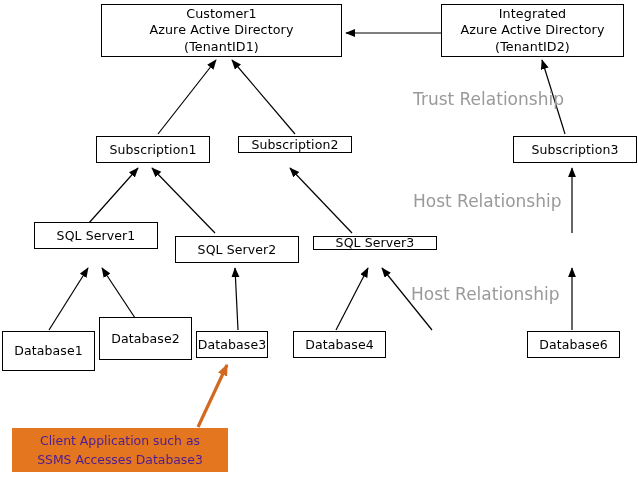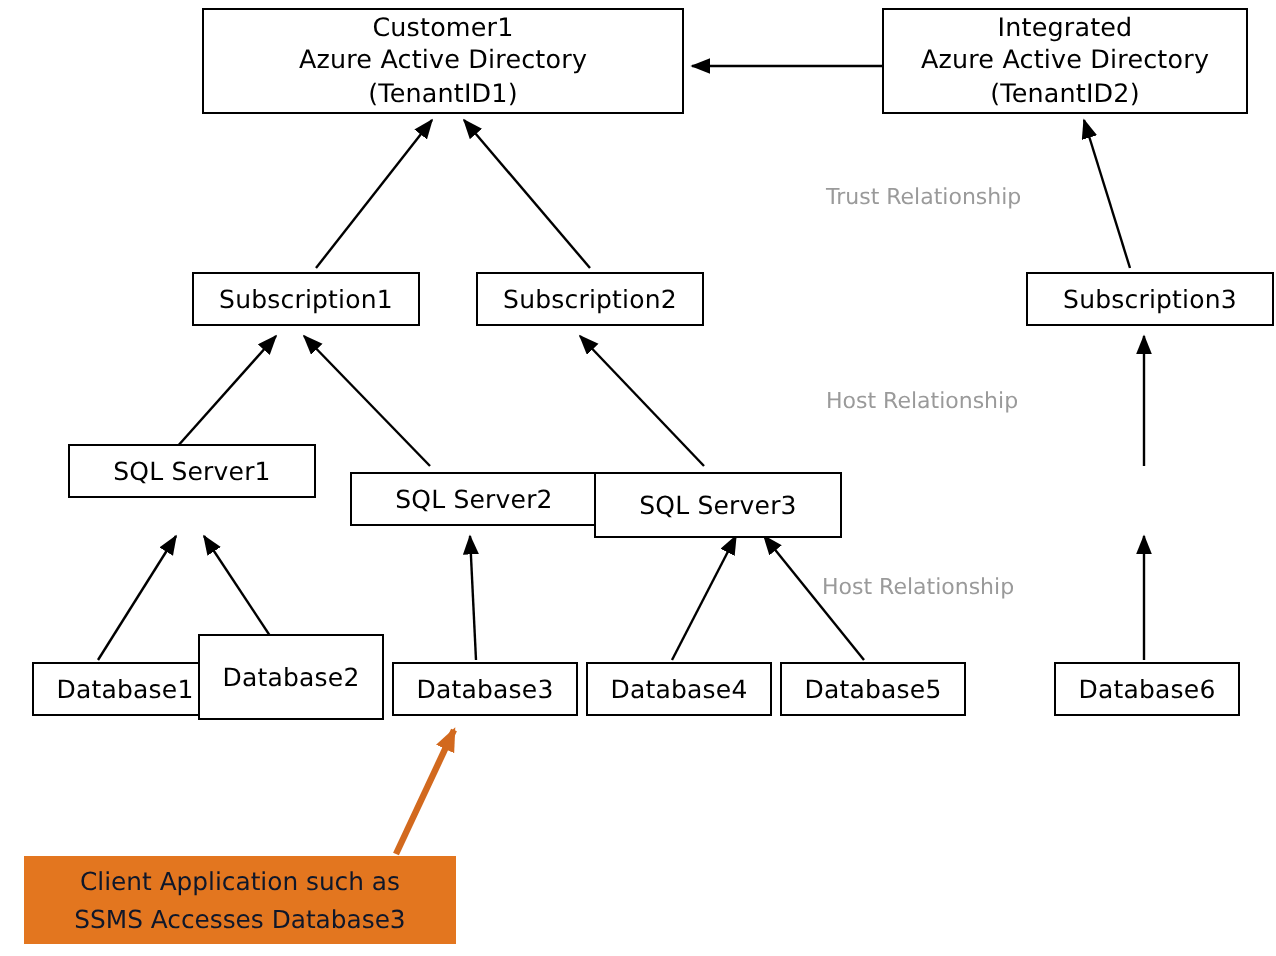--- a/index.html
+++ b/index.html
@@ -43,30 +43,30 @@
     display: block;
     white-space: nowrap;
   }
   .aad-node {
     font-size: 12.7px;
     line-height: 16.5px;
   }
   .rel-label {
     position: absolute;
     color: #9a9a9a;
-    font-size: 11px;
+    font-size: 17px;
     line-height: 14px;
     white-space: nowrap;
     z-index: 2;
   }
   .callout {
     position: absolute;
     box-sizing: border-box;
     background: #e3761f;
-    color: #0f172a;
+    color: #4c1d95;
     display: flex;
     flex-direction: column;
     align-items: center;
     justify-content: center;
     text-align: center;
     font-size: 12.4px;
     line-height: 19px;
     z-index: 4;
   }
   .callout .line { display: block; white-space: nowrap; }
@@ -126,60 +126,57 @@
   <div class="node aad-node" style="left:441px; top:4px; width:183px; height:53px;">
     <span class="line">Integrated</span>
     <span class="line">Azure Active Directory</span>
     <span class="line">(TenantID2)</span>
   </div>
 
   <div class="node" style="left:96px; top:136px; width:114px; height:27px;">
     <span class="line">Subscription1</span>
   </div>
 
-  <div class="node" style="left:238px; top:136px; width:114px; height:27px;">
+  <div class="node" style="left:238px; top:136px; width:114px; height:17px;">
     <span class="line">Subscription2</span>
   </div>
 
   <div class="node" style="left:513px; top:136px; width:124px; height:27px;">
     <span class="line">Subscription3</span>
   </div>
 
   <div class="node" style="left:34px; top:222px; width:124px; height:27px;">
     <span class="line">SQL Server1</span>
   </div>
 
   <div class="node" style="left:175px; top:236px; width:124px; height:27px;">
     <span class="line">SQL Server2</span>
   </div>
 
-  <div class="node" style="left:297px; top:236px; width:124px; height:33px;">
+  <div class="node" style="left:313px; top:236px; width:124px; height:14px;">
     <span class="line">SQL Server3</span>
   </div>
 
 
-  <div class="node" style="left:16px; top:331px; width:93px; height:27px;">
+  <div class="node" style="left:2px; top:331px; width:93px; height:40px;">
     <span class="line">Database1</span>
   </div>
 
   <div class="node" style="left:99px; top:317px; width:93px; height:43px;">
     <span class="line">Database2</span>
   </div>
 
-  <div class="node" style="left:196px; top:331px; width:93px; height:27px;">
+  <div class="node" style="left:196px; top:331px; width:72px; height:27px;">
     <span class="line">Database3</span>
   </div>
 
   <div class="node" style="left:293px; top:331px; width:93px; height:27px;">
     <span class="line">Database4</span>
   </div>
 
-  <div class="node" style="left:390px; top:331px; width:93px; height:27px;">
-    <span class="line">Database5</span>
-  </div>
 
   <div class="node" style="left:527px; top:331px; width:93px; height:27px;">
     <span class="line">Database6</span>
   </div>
 
   <div class="rel-label" style="left:413px; top:92px;">Trust Relationship</div>
 
   <div class="rel-label" style="left:413px; top:194px;">Host Relationship</div>
 
   <div class="rel-label" style="left:411px; top:287px;">Host Relationship</div>

